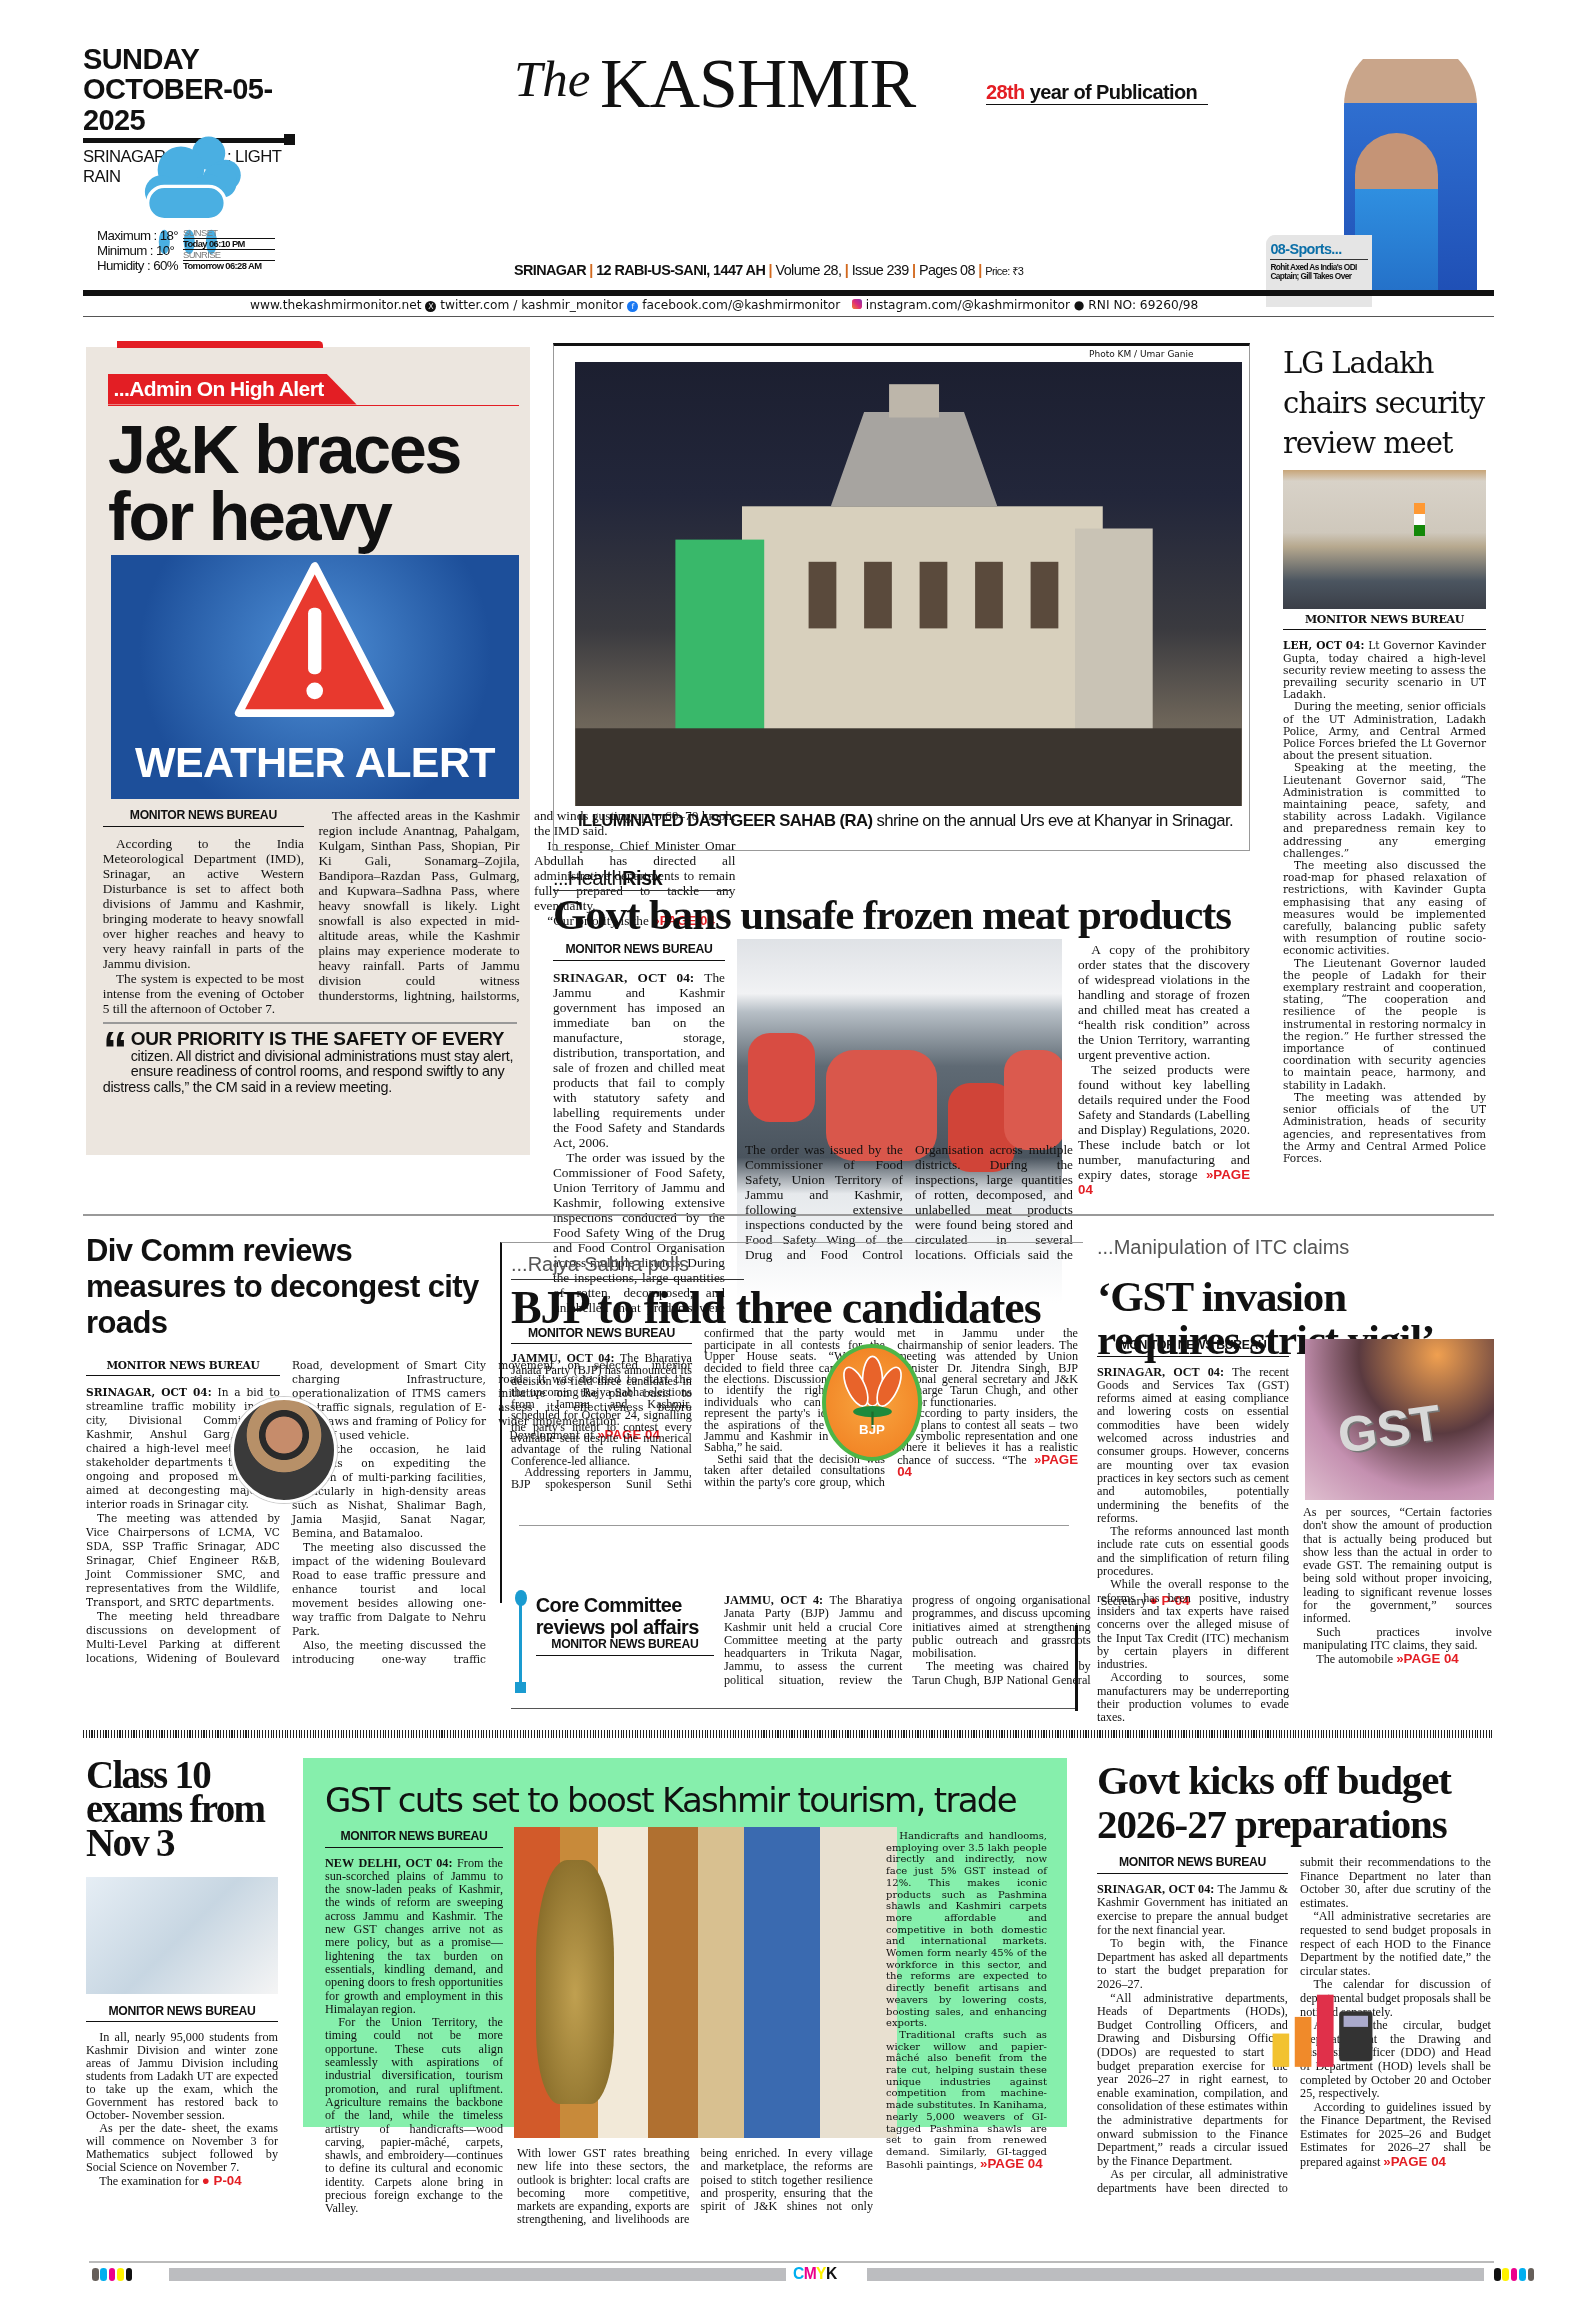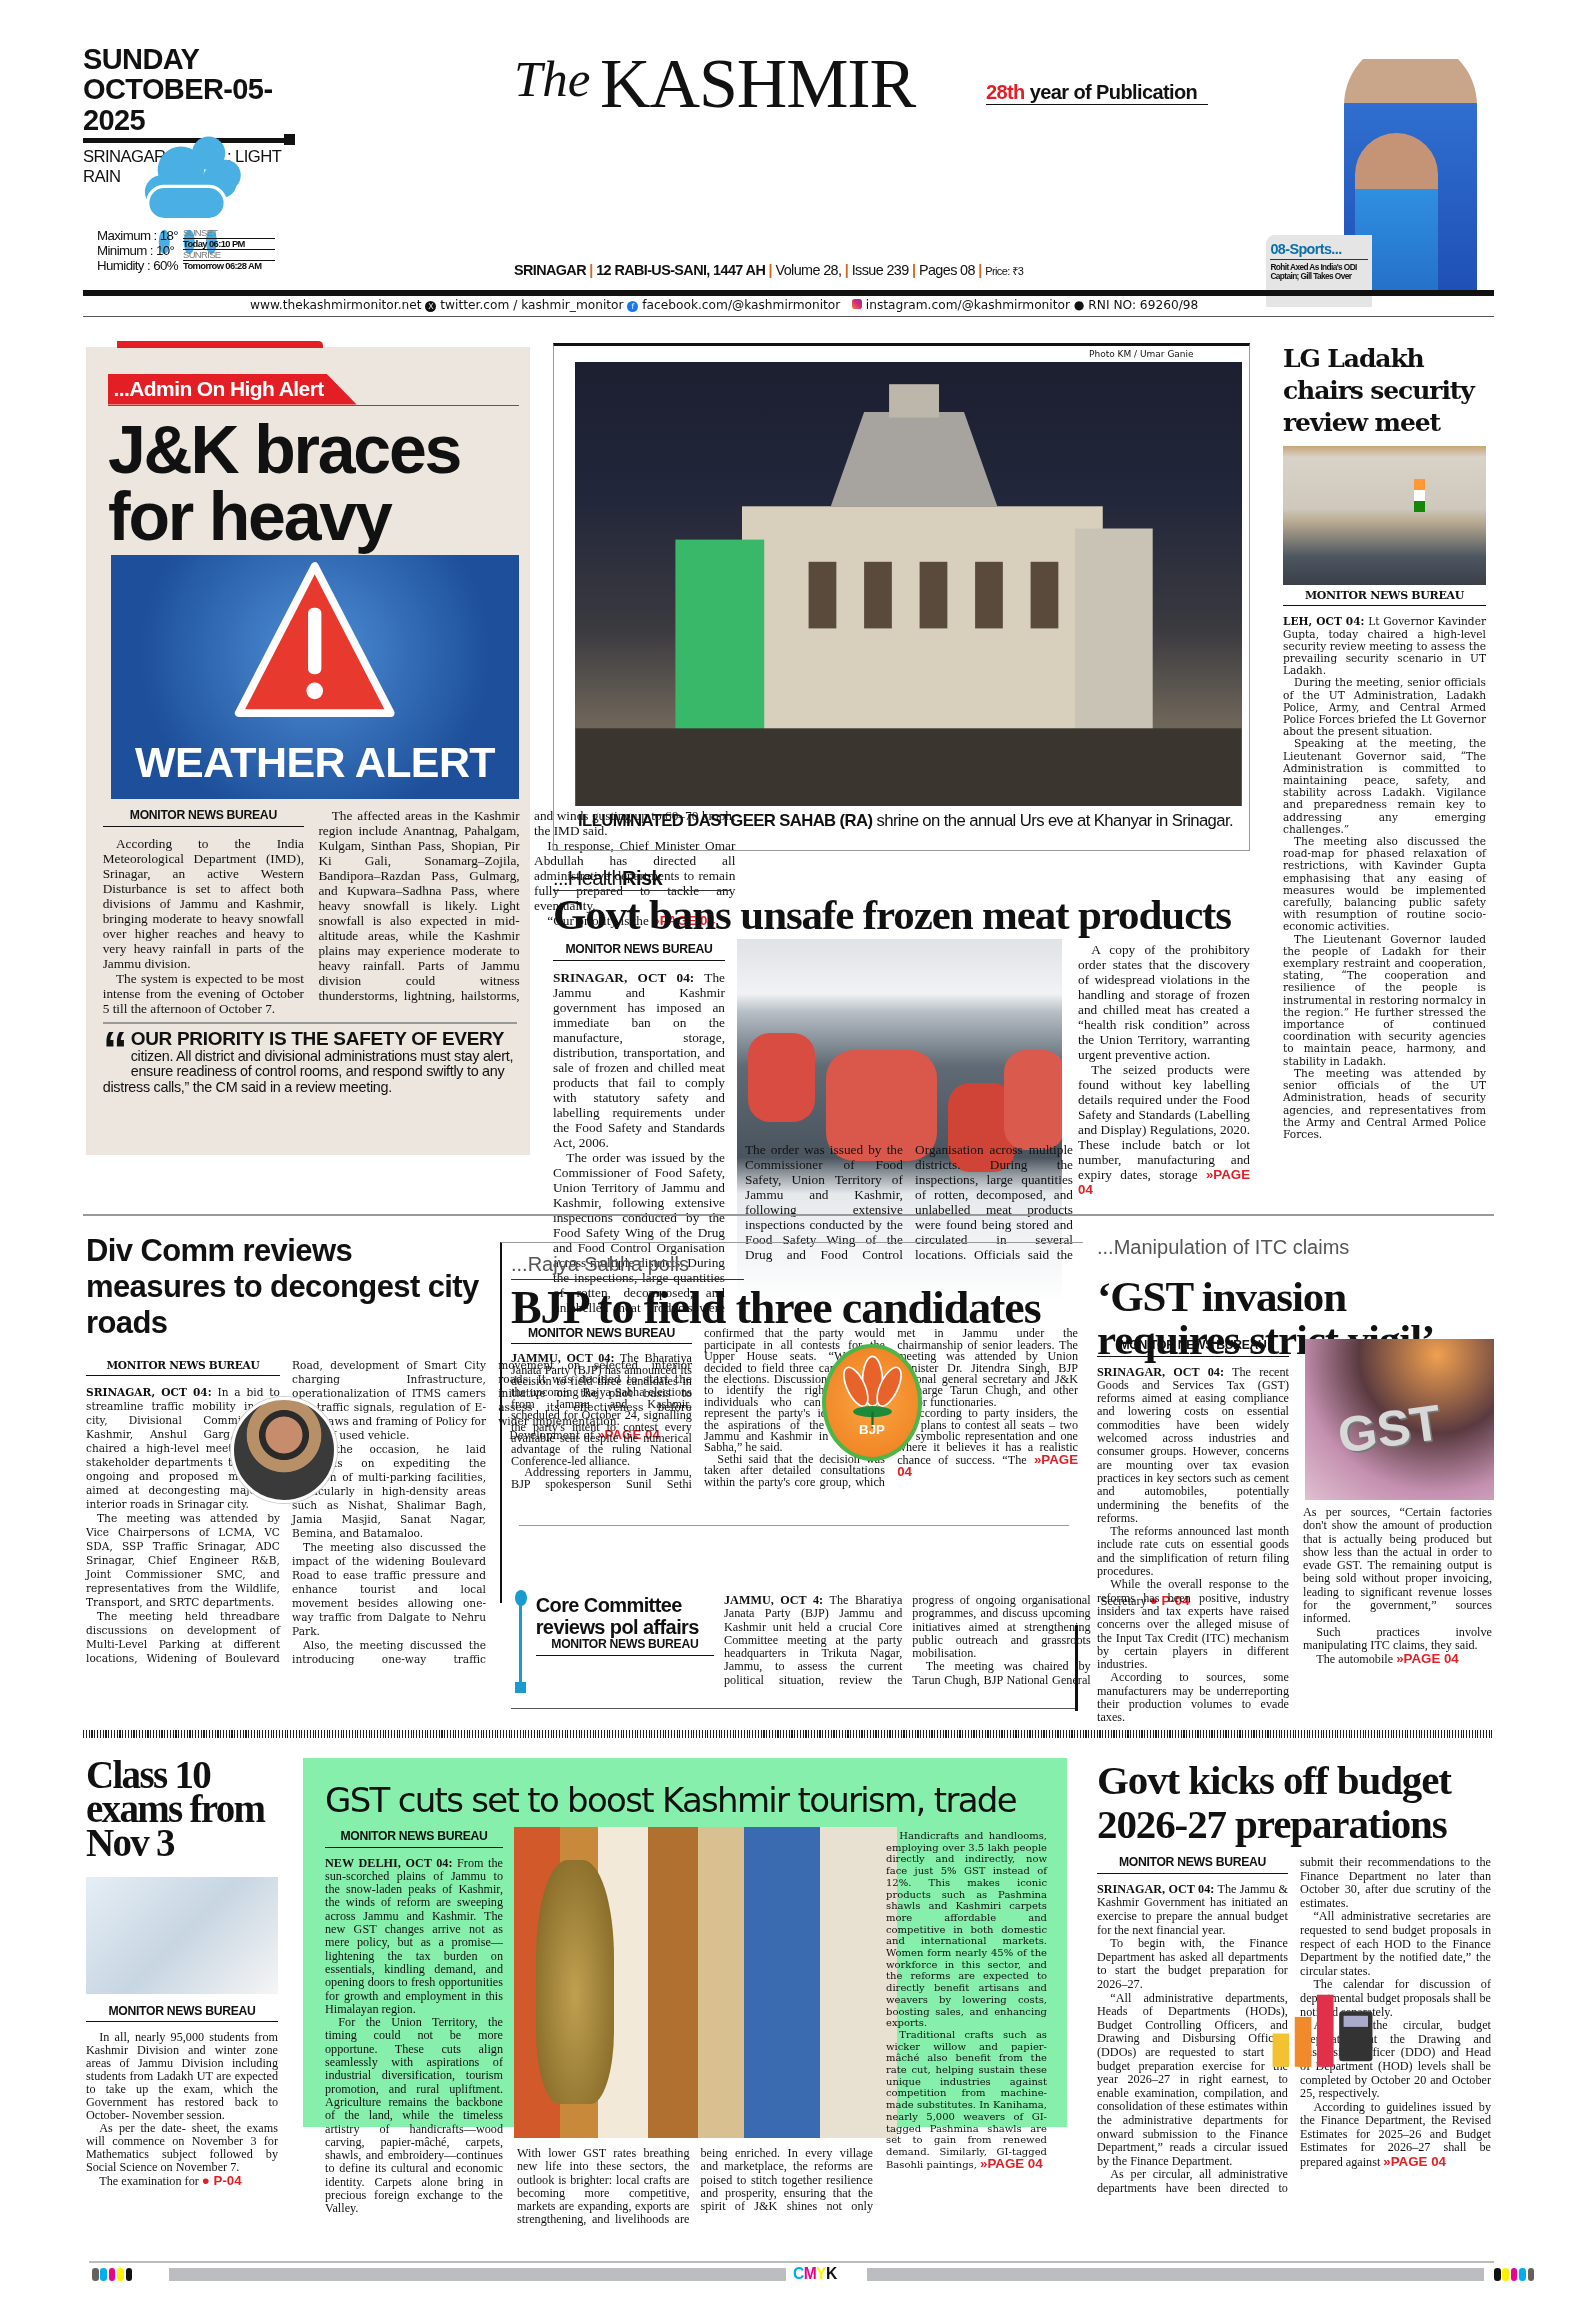--- a/index.html
+++ b/index.html
@@ -175,21 +175,21 @@
   <div style="position:absolute;left:192px;top:200px;width:328px;column-count:2;column-gap:12.2px;height:122px;overflow:hidden">
     <p class="first">The order was issued by the Commissioner of Food Safety, Union Territory of Jammu and Kashmir, following extensive inspections conducted by the Food Safety Wing of the Drug and Food Control Organisation across multiple districts. During the inspections, large quantities of rotten, decomposed, and unlabelled meat products were found being stored and circulated in several locations. Officials said the seized material fell under the category of “unsafe food” as defined in Section 3(1)(zz) of the FSS Act and was destroyed on the spot as per legal procedures.</p>
   </div>
   <div style="position:absolute;left:525px;top:0;width:172px">
     <p>A copy of the prohibitory order states that the discovery of widespread violations in the handling and storage of frozen and chilled meat has created a “health risk condition” across the Union Territory, warranting urgent preventive action.</p>
     <p><span>The seized products were found without key labelling details required under the Food Safety and Standards (Labelling and Display) Regulations, 2020. These include batch or lot number, manufacturing and expiry dates, storage</span> <span class="jump">»PAGE 04</span></p>
   </div>
 </div>
 
 <div class="abs" style="left:1283px;top:343px;width:203px">
-  <h2 style="font-family:'DejaVu Serif',serif;font-weight:bold;font-size:25px;line-height:32px;letter-spacing:-1.1px">LG Ladakh chairs security review meet</h2>
+  <h2 style="font-family:'DejaVu Serif',serif;font-weight:normal;font-size:29px;line-height:40px;letter-spacing:-1.1px">LG Ladakh chairs security review meet</h2>
   <div class="img" style="margin-top:6.7px;width:203px;height:139px;background:linear-gradient(180deg,#c8a578 0,#d8d2c8 8%,#cfc8bc 45%,#b7a98f 55%,#4b5560 80%,#3b3f48 100%)">
     <div style="margin:33px 0 0 131px;width:11px;height:33px;background:linear-gradient(#ff9933 33%,#fff 33% 66%,#138808 66%)"></div>
   </div>
   <div class="byline serif" style="margin-top:4.4px;font-family:'DejaVu Serif',serif;font-size:11px">MONITOR NEWS BUREAU</div>
   <div class="serif" style="font-family:'DejaVu Serif',serif;font-size:10.6px;line-height:12.2px;text-align:justify">
     <p><span class="dl">LEH, OCT 04:</span> <span>Lt Governor Kavinder Gupta, today chaired a high-level security review meeting to assess the prevailing security scenario in UT Ladakh.</span></p>
     <p style="text-indent:11px">During the meeting, senior officials of the UT Administration, Ladakh Police, Army, and Central Armed Police Forces briefed the Lt Governor about the present situation.</p>
     <p style="text-indent:11px">Speaking at the meeting, the Lieutenant Governor said, “The Administration is committed to maintaining peace, safety, and stability across Ladakh. Vigilance and preparedness remain key to addressing any emerging challenges.”</p>
     <p style="text-indent:11px">The meeting also discussed the road-map for phased relaxation of restrictions, with Kavinder Gupta emphasising that any easing of measures would be implemented carefully, balancing public safety with resumption of routine socio-economic activities.</p>
     <p style="text-indent:11px">The Lieutenant Governor lauded the people of Ladakh for their exemplary restraint and cooperation, stating, “The cooperation and resilience of the people is instrumental in restoring normalcy in the region.” He further stressed the importance of continued coordination with security agencies to maintain peace, harmony, and stability in Ladakh.</p>

